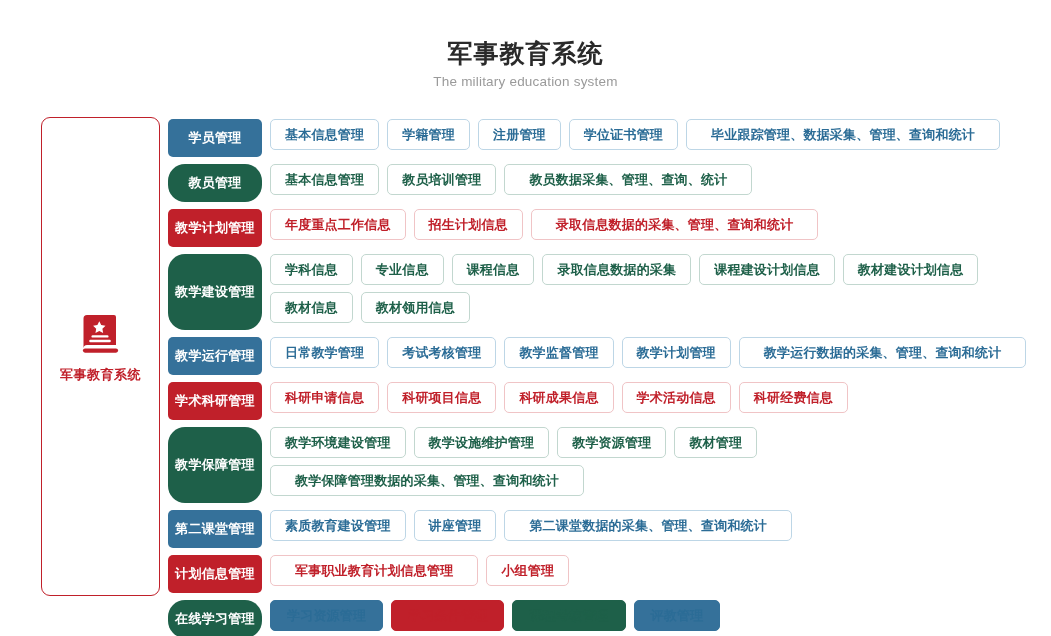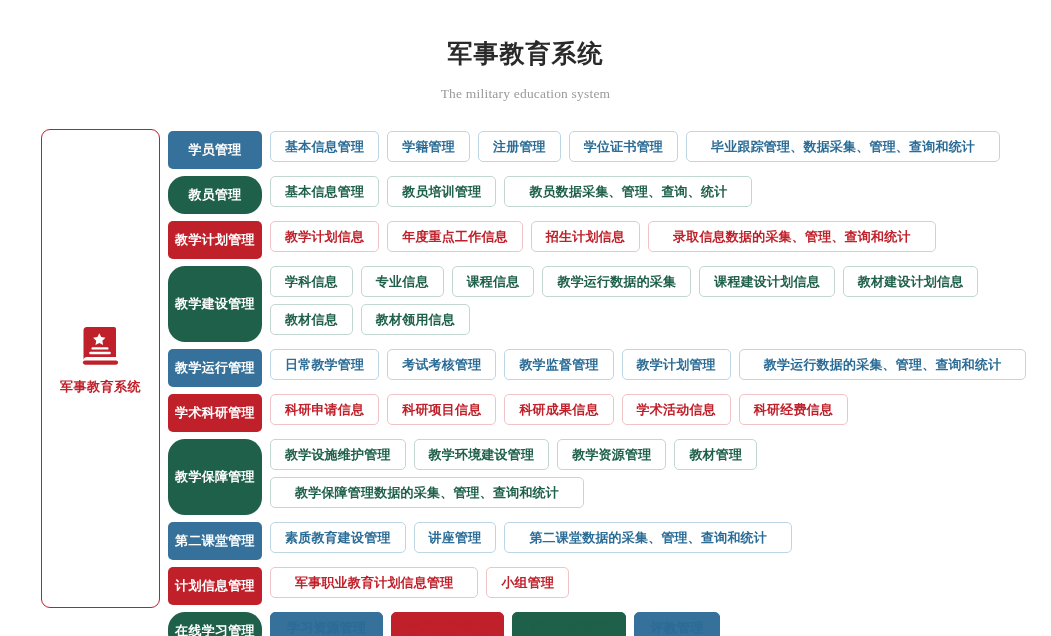--- a/index.html
+++ b/index.html
@@ -20,24 +20,23 @@
   .page-title {
     font-size: 25px;
     font-weight: bold;
     color: #2a2a2a;
     letter-spacing: 1px;
     line-height: 34px;
   }
   .page-subtitle {
     font-size: 13.5px;
     color: #9a9a9a;
-    margin-top: 15px;
+    margin-top: 3px;
     line-height: 18px;
     letter-spacing: .2px;
-    font-family: Liberation Serif, serif;
   }
 
   
   .content {
     display: flex;
     align-items: flex-start;
     padding: 26px 0 0 0;
   }
 
   
@@ -182,33 +181,32 @@
         <div class="row-label c-green">教员管理</div>
         <div class="row-items">
           <div class="chip t-green">基本信息管理</div>
           <div class="chip t-green">教员培训管理</div>
           <div class="chip t-green wide">教员数据采集、管理、查询、统计</div>
         </div>
       </div>
       <div class="row">
         <div class="row-label c-red">教学计划管理</div>
         <div class="row-items">
-          <div class="chip t-red">教学计划信息</div>
           <div class="chip t-red">年度重点工作信息</div>
           <div class="chip t-red">招生计划信息</div>
           <div class="chip t-red wide">录取信息数据的采集、管理、查询和统计</div>
         </div>
       </div>
       <div class="row tall">
         <div class="row-label c-green">教学建设管理</div>
         <div class="row-items">
           <div class="chip t-green">学科信息</div>
           <div class="chip t-green">专业信息</div>
           <div class="chip t-green">课程信息</div>
-          <div class="chip t-green">教学运行数据的采集</div>
+          <div class="chip t-green">录取信息数据的采集</div>
           <div class="chip t-green">课程建设计划信息</div>
           <div class="chip t-green">教材建设计划信息</div>
           <div class="chip t-green">教材信息</div>
           <div class="chip t-green">教材领用信息</div>
         </div>
       </div>
       <div class="row">
         <div class="row-label c-blue">教学运行管理</div>
         <div class="row-items">
           <div class="chip t-blue">日常教学管理</div>
@@ -224,22 +222,22 @@
           <div class="chip t-red">科研申请信息</div>
           <div class="chip t-red">科研项目信息</div>
           <div class="chip t-red">科研成果信息</div>
           <div class="chip t-red">学术活动信息</div>
           <div class="chip t-red">科研经费信息</div>
         </div>
       </div>
       <div class="row">
         <div class="row-label c-green">教学保障管理</div>
         <div class="row-items">
+          <div class="chip t-green">教学环境建设管理</div>
           <div class="chip t-green">教学设施维护管理</div>
-          <div class="chip t-green">教学环境建设管理</div>
           <div class="chip t-green">教学资源管理</div>
           <div class="chip t-green">教材管理</div>
           <div class="chip t-green wide">教学保障管理数据的采集、管理、查询和统计</div>
         </div>
       </div>
       <div class="row">
         <div class="row-label c-blue">第二课堂管理</div>
         <div class="row-items">
           <div class="chip t-blue">素质教育建设管理</div>
           <div class="chip t-blue">讲座管理</div>

